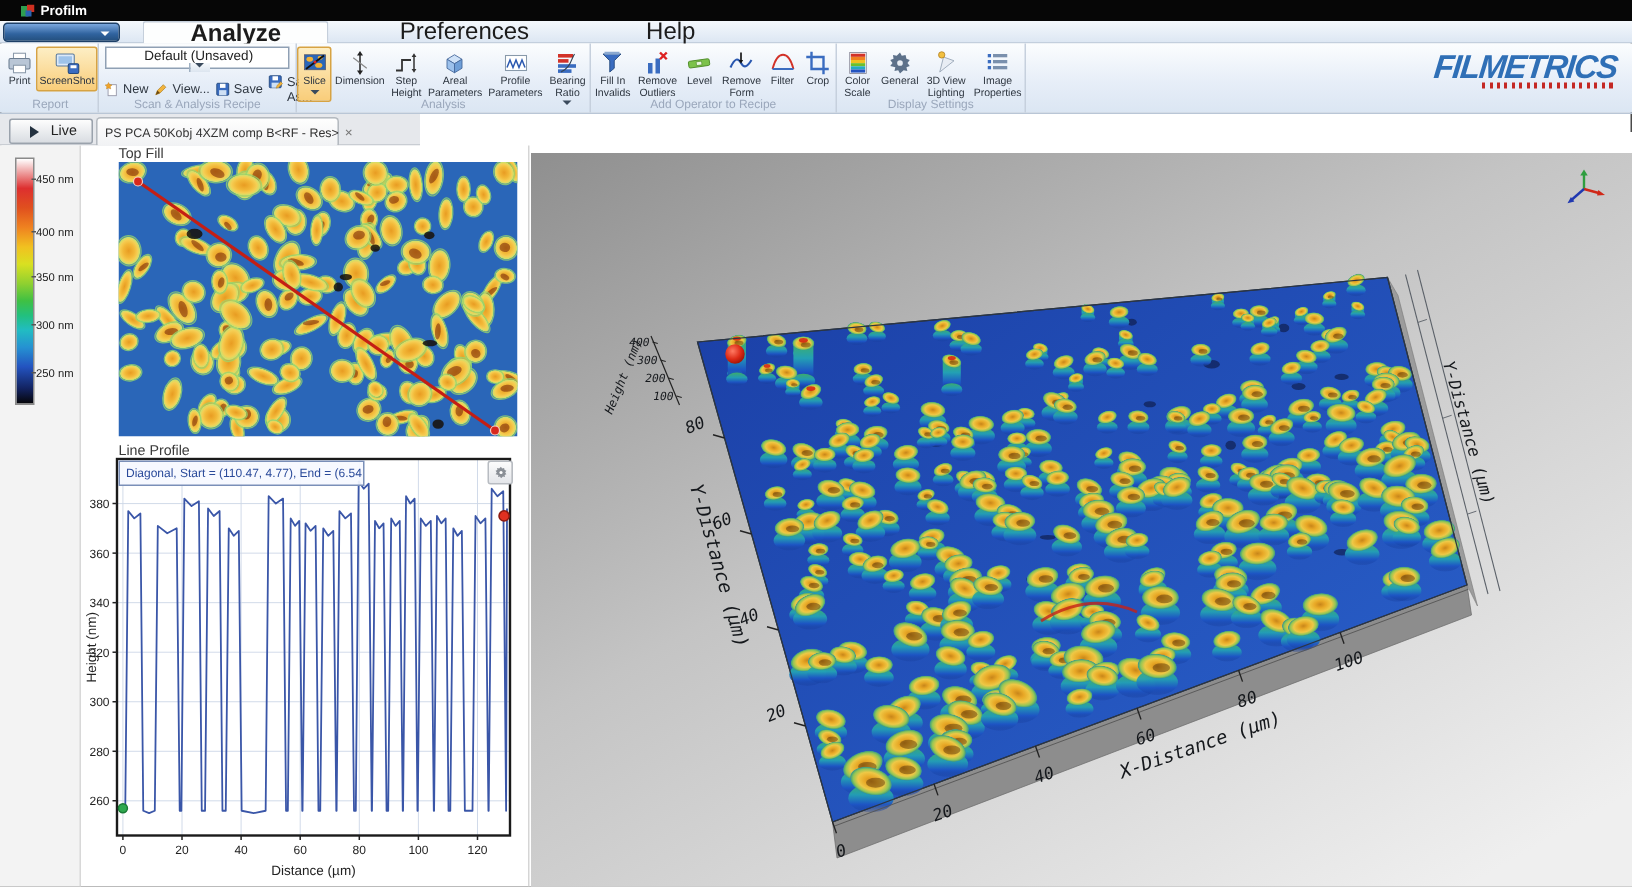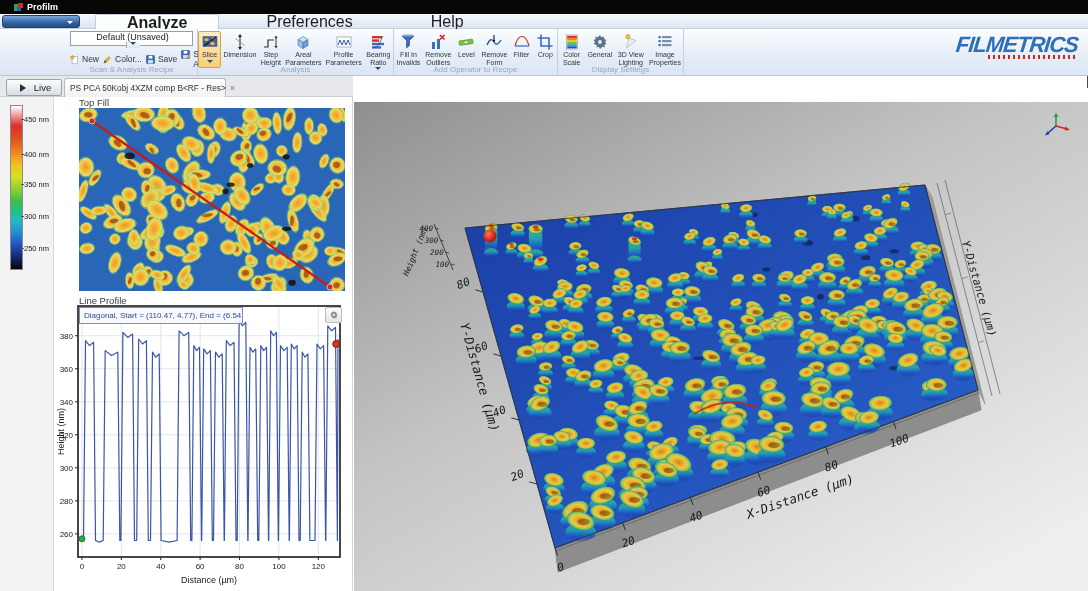--- a/index.html
+++ b/index.html
@@ -36,21 +36,21 @@
          display:flex;align-items:center;justify-content:space-between;font-size:9px;color:#222;padding:0 2px 0 4px;flex-direction:column;}
   .combo .drop{width:13px;height:11px;background:linear-gradient(#f6f9fc,#dce5ef);border-left:1px solid #9fb0c2;
                display:flex;align-items:center;justify-content:center;}
   .mini-row{display:flex;gap:3px;padding:2px 3px 0 3px;align-items:center;}
   .mini{display:flex;align-items:flex-start;gap:2px;font-size:8.5px;color:#2e3640;}
   .logo{position:absolute;right:10px;top:3px;font-size:22px;font-weight:bold;font-style:italic;
         color:#2f6fb6;letter-spacing:-1px;transform:skewX(-6deg);}
   .logo-ticks{position:absolute;right:12px;top:26px;width:88px;height:4px;
         background:repeating-linear-gradient(90deg,#c42824 0 2px,transparent 2px 5px);}
   
-  .tabstrip{position:absolute;left:0;top:76px;width:353px;height:21px;background:#e6e8ec;border-bottom:1px solid #c9cdd3;box-sizing:border-box;}
+  .tabstrip{position:absolute;left:0;top:76px;width:280px;height:21px;background:#e6e8ec;border-bottom:1px solid #c9cdd3;box-sizing:border-box;}
   .livebtn{position:absolute;left:6px;top:3px;width:54px;height:15px;border:1px solid #9aa2ac;border-radius:2px;
            background:linear-gradient(#fdfdfd,#d9dde2);display:flex;align-items:center;justify-content:center;gap:4px;
            font-size:9.5px;color:#222;}
   .play{width:0;height:0;border:4px solid transparent;border-left:6px solid #23313f;margin-left:3px;}
   .doctab{position:absolute;left:64px;top:2px;height:19px;width:162px;background:linear-gradient(#fefefe,#f1f2f4);
           border:1px solid #b5bac0;border-bottom:none;border-radius:3px 3px 0 0;display:flex;align-items:center;
           padding:0 5px;font-size:8.3px;color:#333;box-sizing:border-box;white-space:nowrap;}
   .doctab .x{color:#777;font-size:9px;margin-left:4px;}
   
   .content{position:absolute;left:0;top:97px;width:1088px;height:494px;background:#fff;}
@@ -89,20 +89,42 @@
     </div>
   <div class="menu-tabs">
     <div class="mtab active">Analyze</div>
     <div class="mtab">Preferences</div>
     <div class="mtab">Help</div>
   </div>
 </div>
 
 <div class="ribbon">
 
+  <div class="rgroup" style="left:2px;width:64px;">
+    <div class="items">
+      <div class="rbtn">
+        <svg class="ic" viewBox="0 0 18 18">
+          <rect x="5" y="2.5" width="8" height="4.5" fill="#fff" stroke="#8a99aa" stroke-width=".7"></rect>
+          <rect x="2" y="6" width="14" height="7" rx="1" fill="#b9c6d6" stroke="#6b7d91" stroke-width=".7"></rect>
+          <rect x="5" y="10.5" width="8" height="5" fill="#fff" stroke="#8a99aa" stroke-width=".7"></rect>
+        </svg>
+          <span>Print</span>
+      </div>
+      <div class="rbtn hl">
+        <svg class="ic" viewBox="0 0 18 18">
+          <rect x="1.5" y="3" width="12" height="8" rx="1" fill="#dce9f8" stroke="#5a7a9c" stroke-width=".7"></rect>
+          <rect x="3" y="4.5" width="9" height="5" fill="#9ec3ea"></rect>
+          <rect x="9.5" y="9.5" width="7" height="6.5" rx="1" fill="#3a6cc0" stroke="#24497e" stroke-width=".7"></rect>
+          <rect x="11" y="10.5" width="4" height="2" fill="#fff"></rect>
+        </svg>
+          <span>ScreenShot</span>
+      </div>
+    </div>
+    <div class="cap">Report</div>
+  </div>
 
   <div class="rgroup" style="left:66px;width:132px;">
     <div class="combo">
       <span>Default (Unsaved)</span>
       <span class="drop">
           <span class="caret-dn" style="margin:0;"></span>
         </span>
     </div>
     <div class="mini-row">
       <div class="mini">
@@ -110,21 +132,21 @@
           <rect x="5" y="4" width="9" height="12" fill="#fff" stroke="#99a"></rect>
           <path d="M5.5 1.5l1.2 2.4 2.6.4-1.9 1.8.5 2.6-2.4-1.2-2.3 1.2.4-2.6L1.7 4.3l2.6-.4z" fill="#f0a32a" stroke="#b87a14" stroke-width=".4"></path>
         </svg>
           <span>New</span>
       </div>
       <div class="mini">
         <svg class="ic12" viewBox="0 0 18 18">
           <path d="M3 15l1.8-4.6 6.4-6.4 2.8 2.8-6.4 6.4L3 15z" fill="#f2b33c" stroke="#a87818" stroke-width=".7"></path>
           <path d="M3 15l1.8-4.6 2.8 2.8z" fill="#6b4a12"></path>
         </svg>
-          <span>Color...</span>
+          <span>View...</span>
       </div>
       <div class="mini">
         <svg class="ic12" viewBox="0 0 18 18">
           <rect x="2.5" y="2.5" width="13" height="13" rx="1" fill="#3a6cc0" stroke="#24497e"></rect>
           <rect x="6" y="3" width="6" height="4.5" fill="#fff"></rect>
             <rect x="5" y="10" width="8" height="5.5" fill="#cfe0f4"></rect>
         </svg>
           <span>Save</span>
       </div>
       <div class="mini">

